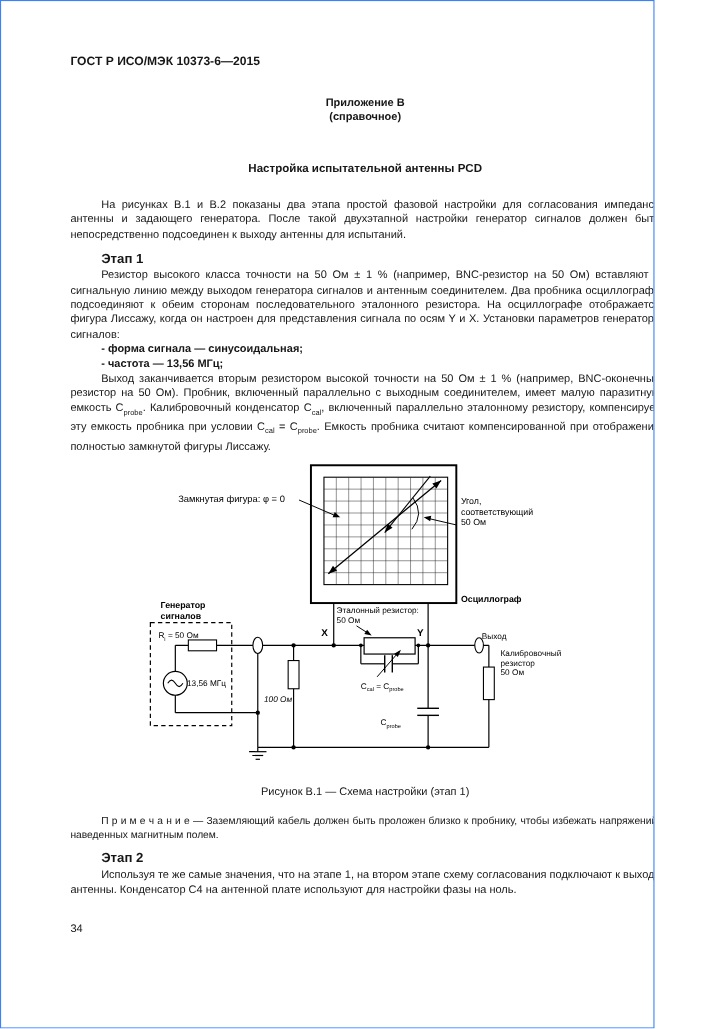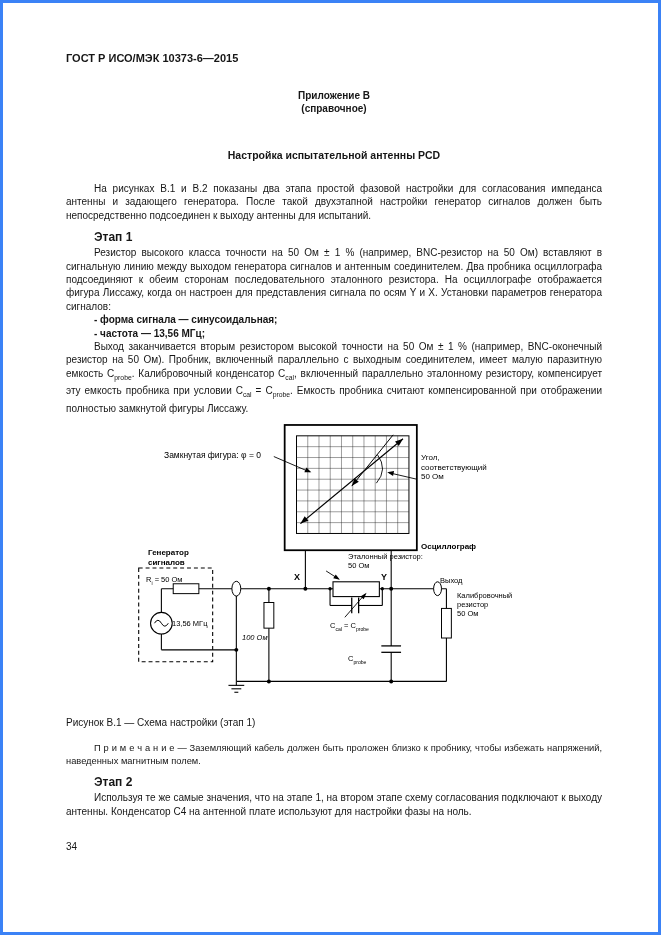--- a/index.html
+++ b/index.html
@@ -1,31 +1,31 @@
 <!DOCTYPE html>
 <html><head>
 <meta charset="utf-8">
 <style>
   * { box-sizing: border-box; }
   html,body { margin:0; padding:0; background:#ffffff; }
   .page {
-    position:relative; width:661px; height:935px; overflow:hidden;
-    background:#ffffff; border:3px solid #3b82f6;
+    position:relative; width:595px; height:935px; overflow:hidden;
+    background:#ffffff; border:1px solid #3b82f6;
     font-family:"Liberation Sans", sans-serif; color:#161616;
   }
   .content { position:absolute; left:63px; top:49px; width:536px; }
   .hdr { font-size:11px; font-weight:bold; margin:0 0 25px 0; }
   .annex { text-align:center; font-size:10px; font-weight:bold; line-height:13px; margin:0 0 34px 0; }
   .title { text-align:center; font-size:10.5px; font-weight:bold; margin:0 0 21px 0; }
   p.body { font-size:10px; line-height:13.4px; margin:0; text-align:justify; }
   p.ind { text-indent:28px; }
   p.li { text-align:left; text-indent:28px;font-weight:bold; }
   p.stage { font-size:12px; font-weight:bold; margin:8px 0 2px 0; text-indent:28px; }
   p.note { font-size:9.3px; line-height:12.5px; margin:14px 0 0 0; text-align:justify; text-indent:28px; }
-  p.caption { font-size:10px; margin:6px 0 0 0; }
+  p.caption { font-size:10px; text-align:center; margin:6px 0 0 0; }
   .pagenum { position:absolute; left:63px; top:838px; font-size:10px; }
   sub { font-size:0.68em; }
 
   .diagram { position:relative; width:530px; height:288px; margin:8px 0 0 2px; }
   .dsvg { position:absolute; left:0; top:0; }
   .dl { position:absolute; font-size:7.5px; line-height:9px; white-space:nowrap; color:#000; }
   .dl.b { font-weight:bold; }
   .dl.md { font-size:8px; line-height:9.5px; }
   .dl.lg { font-size:8.5px; line-height:10px; }
   .dl.xy { font-size:9px; font-weight:bold; }
@@ -169,21 +169,21 @@
           <circle cx="200" cy="262" r="2"></circle>
             <circle cx="324" cy="262" r="2"></circle>
         </g>
       </svg>
 
       <div class="dl lg" style="left:96px; top:27px;">Замкнутая фигура: φ = 0</div>
       <div class="dl md" style="left:353px; top:30px;">Угол,<br>соответствующий<br>50 Ом</div>
       <div class="dl md b" style="left:353px; top:119px;text-align:right;">Осциллограф</div>
       <div class="dl xy" style="left:226px; top:150px;">X</div>
       <div class="dl xy" style="left:313px; top:150px;">Y</div>
-      <div class="dl" style="left:240px; top:129px;margin-left:40px;">Эталонный резистор:<br>50 Ом</div>
+      <div class="dl" style="left:240px; top:129px;">Эталонный резистор:<br>50 Ом</div>
       <div class="dl md b" style="left:80px; top:125px;">Генератор<br>сигналов</div>
       <div class="dl" style="left:78px; top:152px;">R<sub>i</sub> = 50 Ом</div>
       <div class="dl" style="left:104px; top:196px;">13,56 МГц</div>
       <div class="dl" style="left:174px; top:210px;font-style:italic;">100 Ом</div>
       <div class="dl" style="left:262px; top:198px;">C<sub>cal</sub> = C<sub>probe</sub></div>
       <div class="dl" style="left:280px; top:231px;">C<sub>probe</sub></div>
       <div class="dl" style="left:372px; top:153px;">Выход</div>
       <div class="dl" style="left:389px; top:168px;">Калибровочный<br>резистор<br>50 Ом</div>
     </div>
 

